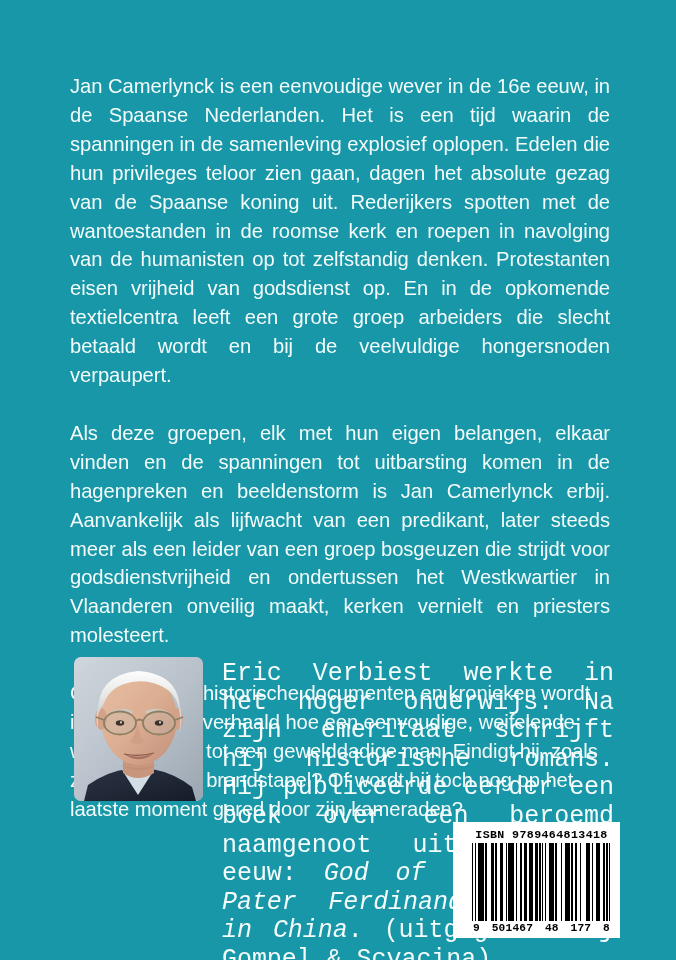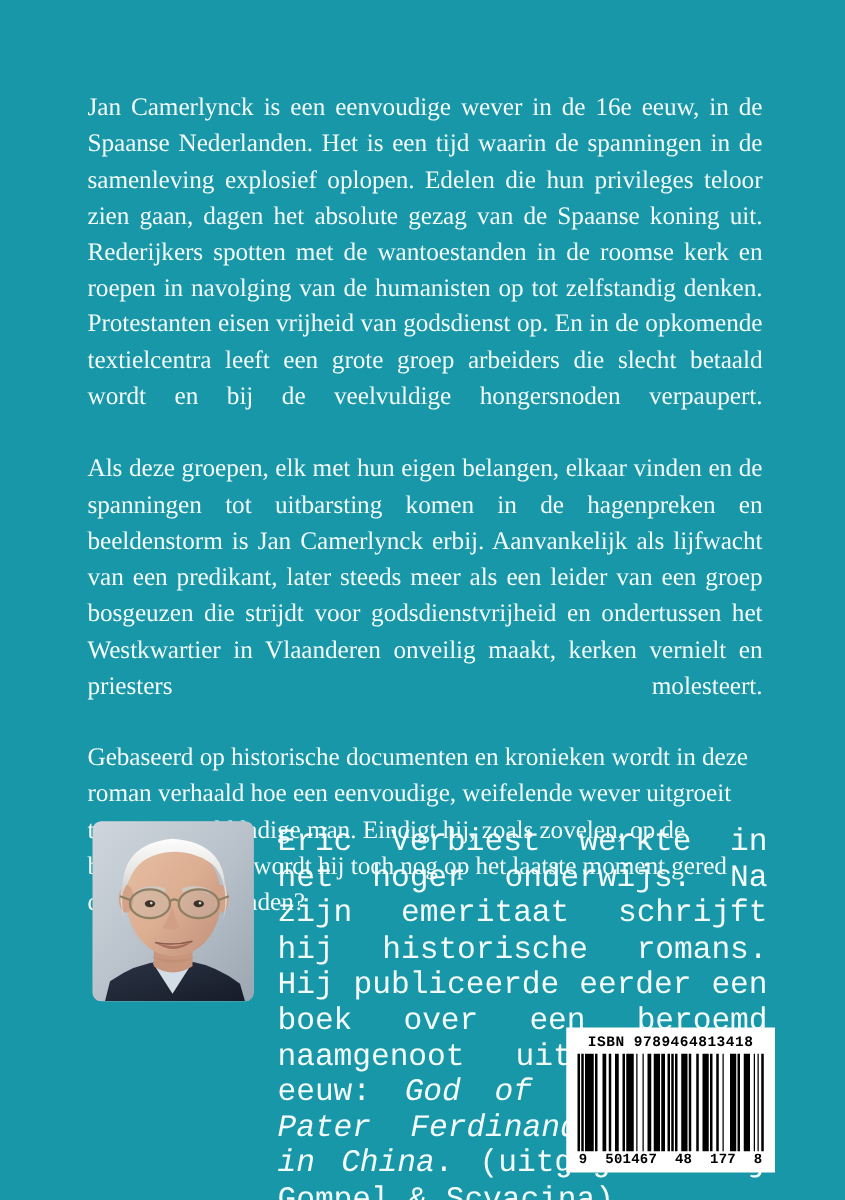--- a/index.html
+++ b/index.html
@@ -26,21 +26,20 @@
     color: #f4fbfb;
     font-size: 20.2px;
     line-height: 28.9px;
     text-align: justify;
     text-justify: inter-word;
     letter-spacing: -0.05px;
   }
   #blurb p {
     margin: 0;
     text-align: justify;
-    font-family: Liberation Serif, serif;
   }
   #blurb p:last-child {
     text-align: left;
   }
   
   #blurb p::after {
     content: "";
     display: inline-block;
     width: 100%;
   }
@@ -82,21 +81,21 @@
 
   
   #barcode-box {
     position: absolute;
     left: 453px;
     top: 822px;
     width: 167px;
     height: 116px;
     background: #ffffff;
     box-sizing: border-box;
-    padding: 6px 9px 4px 9px;
+    padding: 6px 9px 4px 19px;
   }
   #isbn-text {
     color: #000;
     font-family: "Liberation Mono", "DejaVu Sans Mono", monospace;
     font-size: 11.6px;
     font-weight: 700;
     letter-spacing: 0.4px;
     text-align: center;
     line-height: 13px;
     white-space: nowrap;

